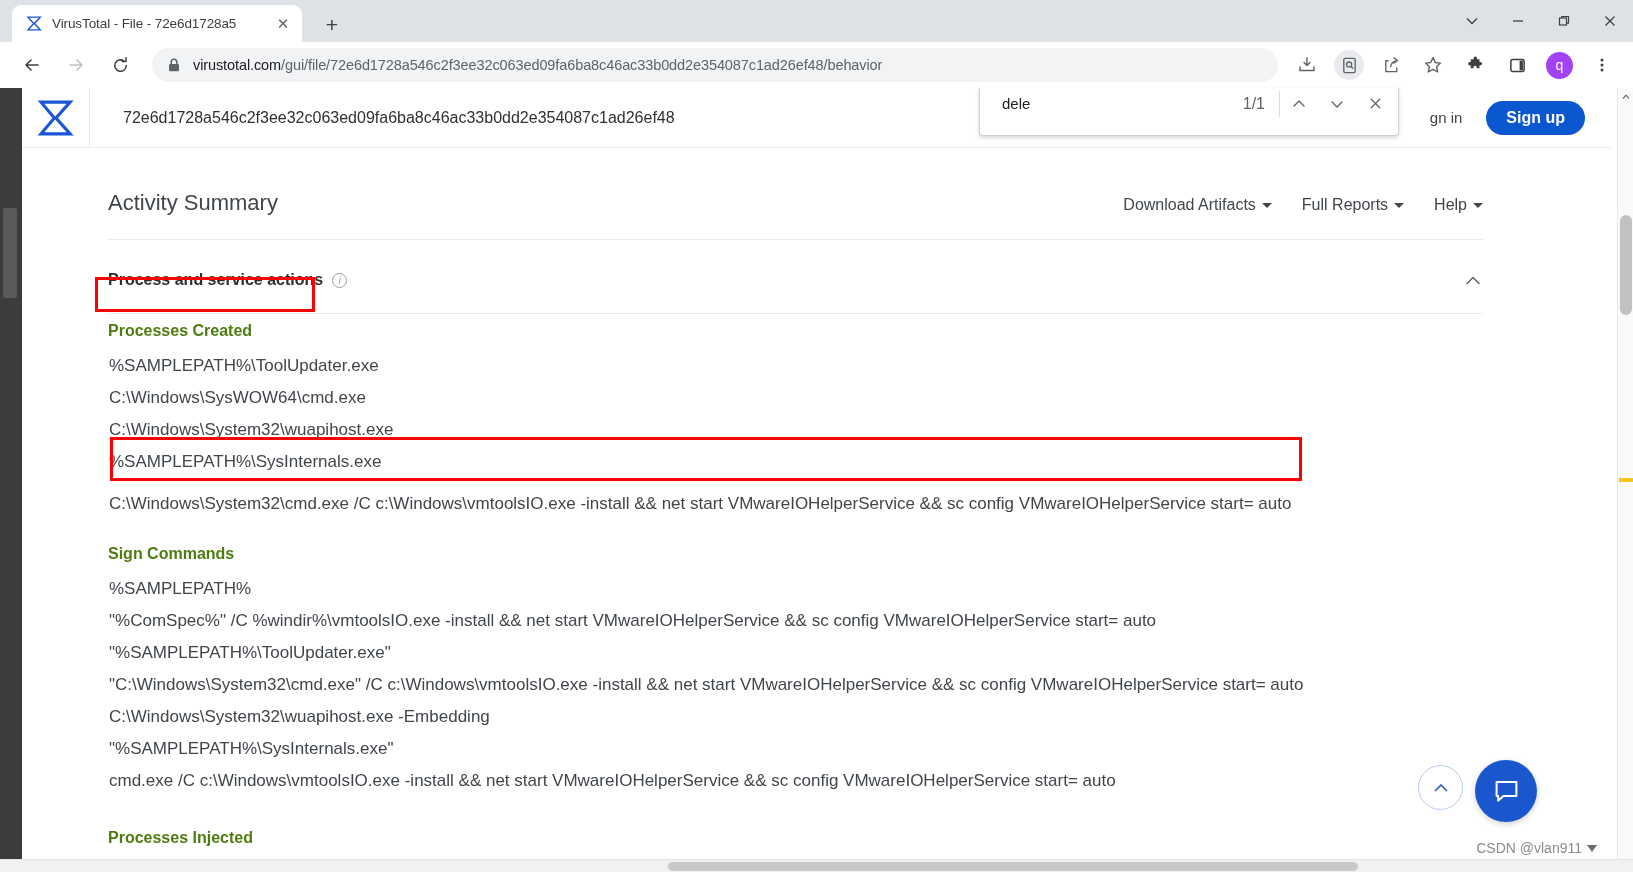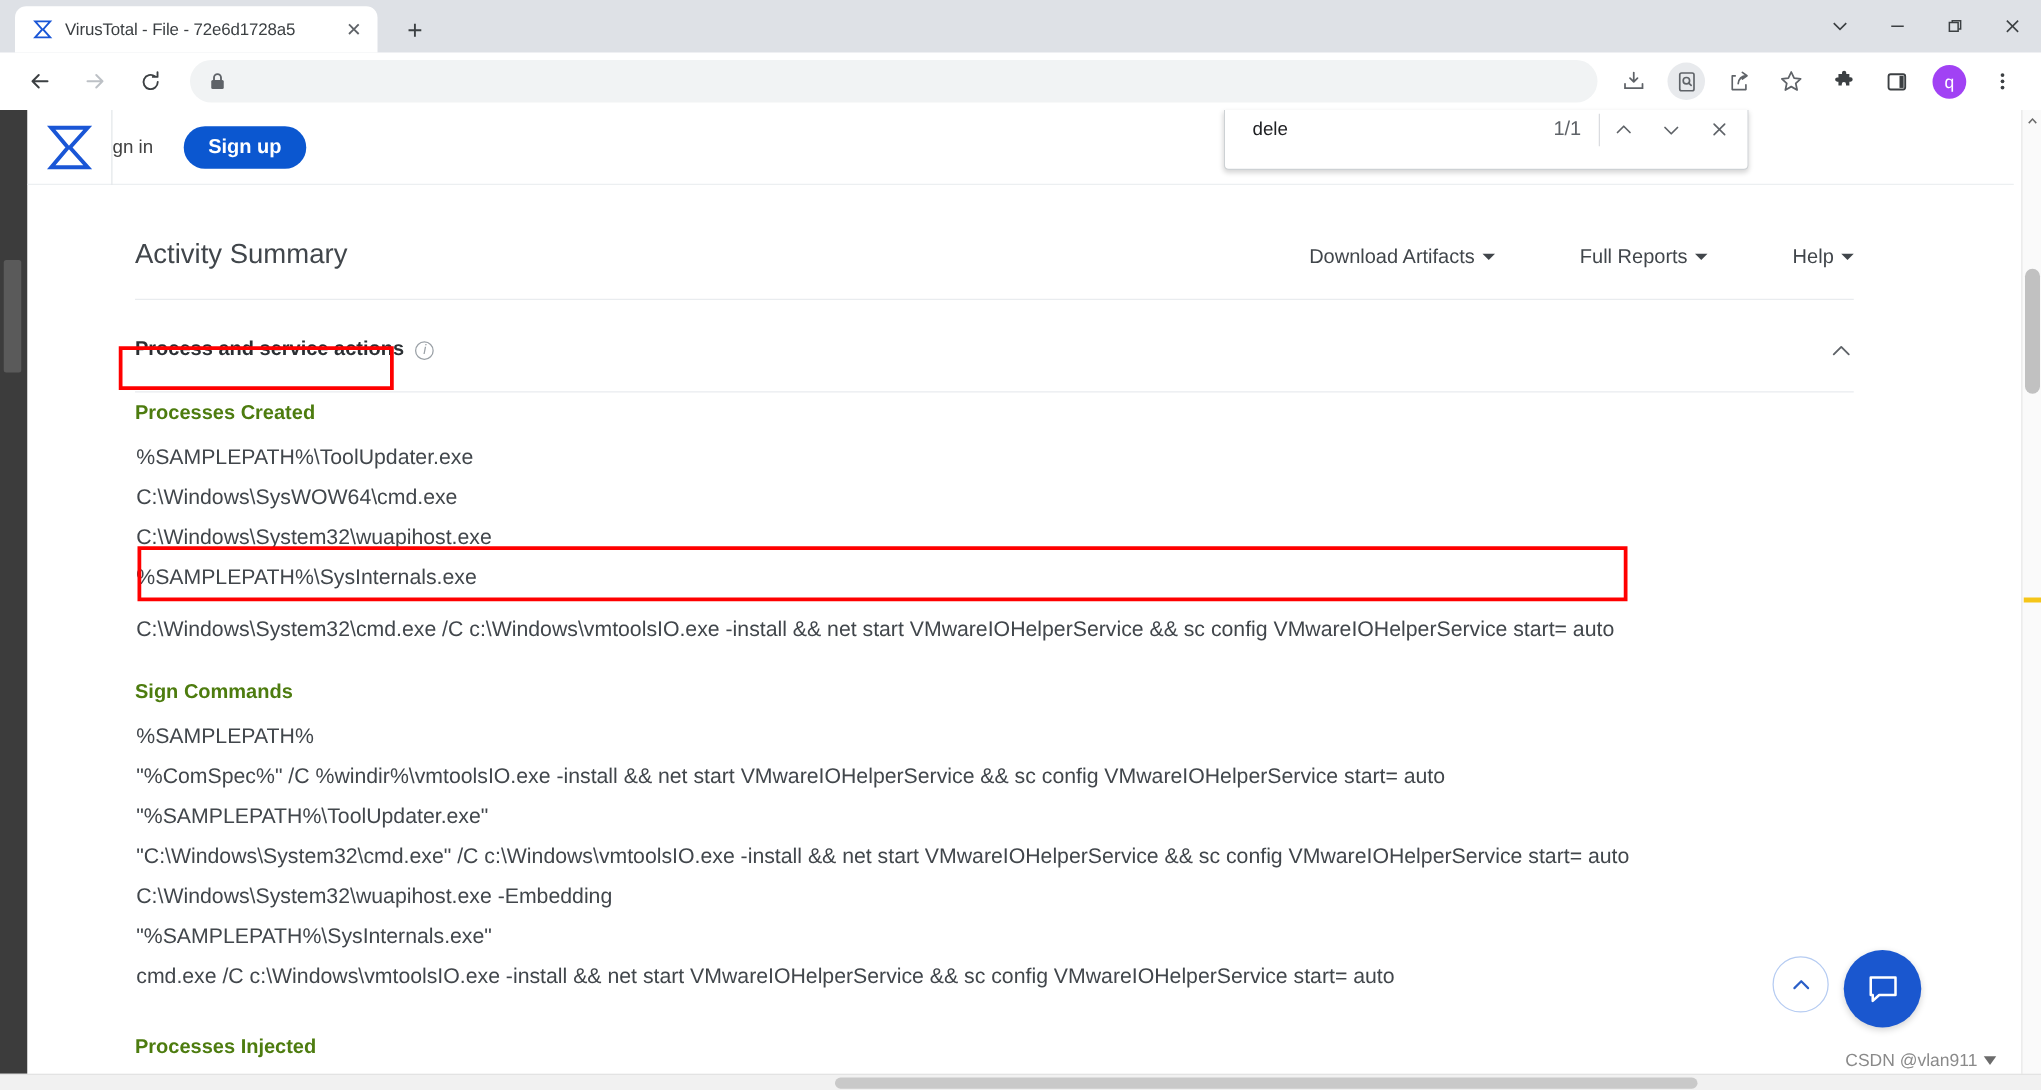--- a/index.html
+++ b/index.html
@@ -299,21 +299,21 @@
   }
   .summary-title {
     font-size: 22px;
     color: #41464b;
     font-weight: normal;
   }
   .head-actions { display: flex; align-items: center; }
   .head-action {
     font-size: 16px;
     color: #41464b;
-    margin-left: 68px;
+    margin-left: 30px;
     cursor: pointer;
     white-space: nowrap;
     text-align: right;
   }
   .caret {
     display: inline-block;
     width: 0; height: 0;
     border-left: 5px solid transparent;
     border-right: 5px solid transparent;
     border-top: 5px solid #41464b;
@@ -551,20 +551,21 @@
         </svg>
       </div>
 
       <div class="omnibox">
         <span class="lock-icon">
           <svg width="12" height="14" viewBox="0 0 12 14">
             <rect x="1" y="6" width="10" height="7.2" rx="1.2" fill="#5f6368"></rect>
             <path d="M3.2 6 V4.1 A2.8 2.8 0 0 1 8.8 4.1 V6" fill="none" stroke="#5f6368" stroke-width="1.5"></path>
           </svg>
         </span>
+        <span class="omnibox-url"><b>virustotal.com</b><span>/gui/file/72e6d1728a546c2f3ee32c063ed09fa6ba8c46ac33b0dd2e354087c1ad26ef48/behavior</span></span>
       </div>
 
       <div class="tb-icons">
         <div class="tb-icon">
           <svg width="20" height="20" viewBox="0 0 20 20">
             <path d="M10 3 V10 M7 7.5 L10 10.5 L13 7.5" fill="none" stroke="#5f6368" stroke-width="1.4" stroke-linecap="round" stroke-linejoin="round"></path>
             <path d="M3 12 V15.5 H17 V12" fill="none" stroke="#5f6368" stroke-width="1.4" stroke-linecap="round"></path>
           </svg>
         </div>
         <div class="tb-icon active">
@@ -613,20 +614,21 @@
     <div class="left-gutter">
       <div class="thumb"></div>
     </div>
 
     <div class="vt-header">
       <div class="vt-logo">
         <svg width="40" height="40" viewBox="0 0 24 24">
           <path d="M3 2.5 H20.5 L12 12 L20.5 21.5 H3 L11 12 Z" fill="none" stroke="#1a56d6" stroke-width="1.9" stroke-linejoin="miter"></path>
         </svg>
       </div>
+      <div class="vt-hash">72e6d1728a546c2f3ee32c063ed09fa6ba8c46ac33b0dd2e354087c1ad26ef48</div>
       <div class="vt-signin">gn in</div>
       <button class="vt-signup">Sign up</button>
     </div>
 
     <div class="content">
 
       <div class="summary-head">
         <div class="summary-title">Activity Summary</div>
         <div class="head-actions">
           <div class="head-action"><span>Download Artifacts</span><span class="caret"></span></div>

